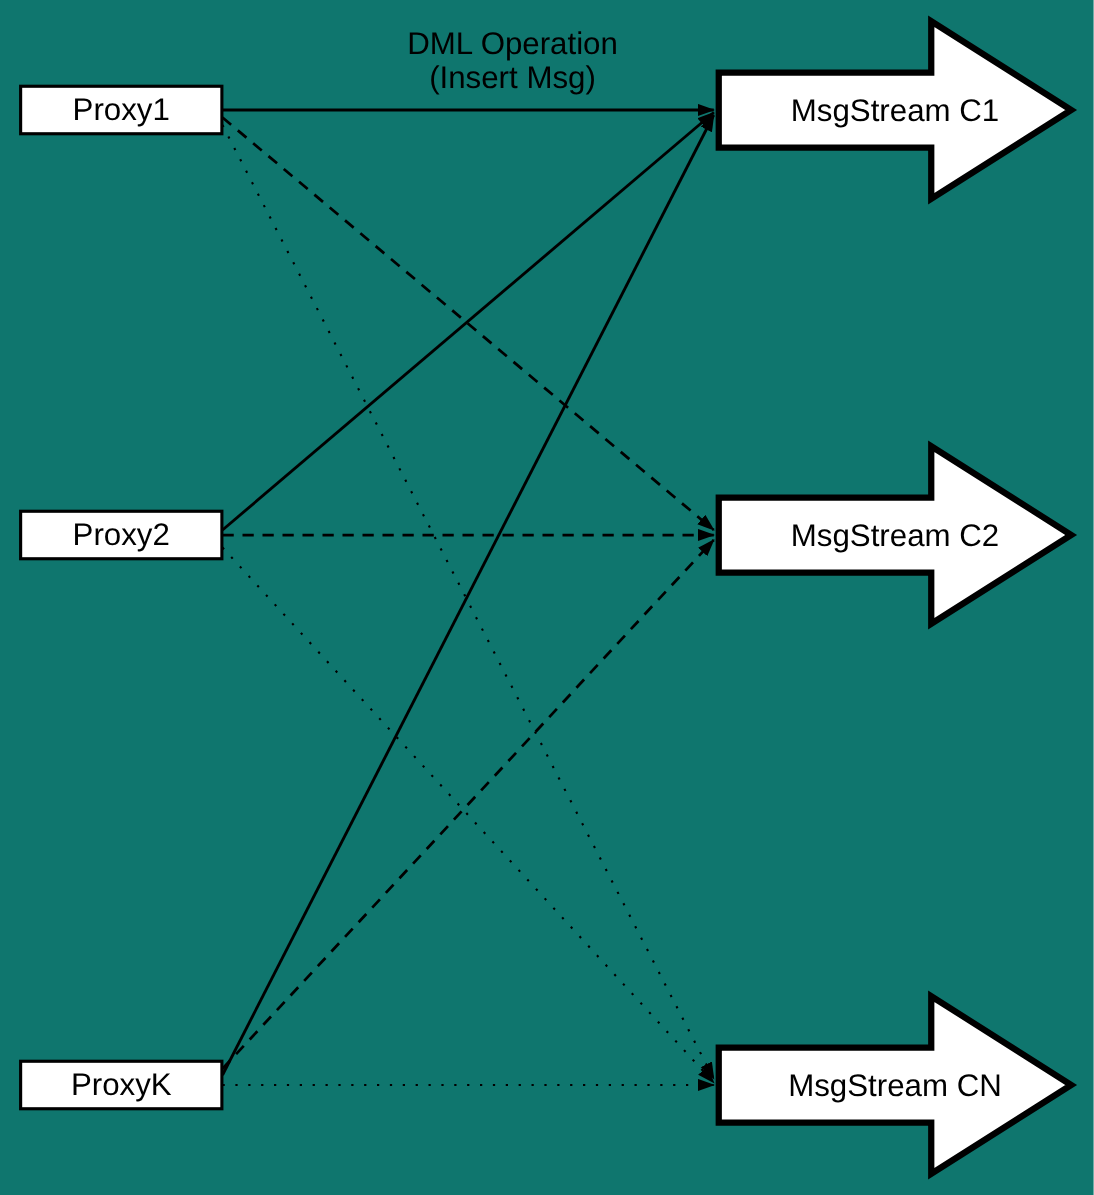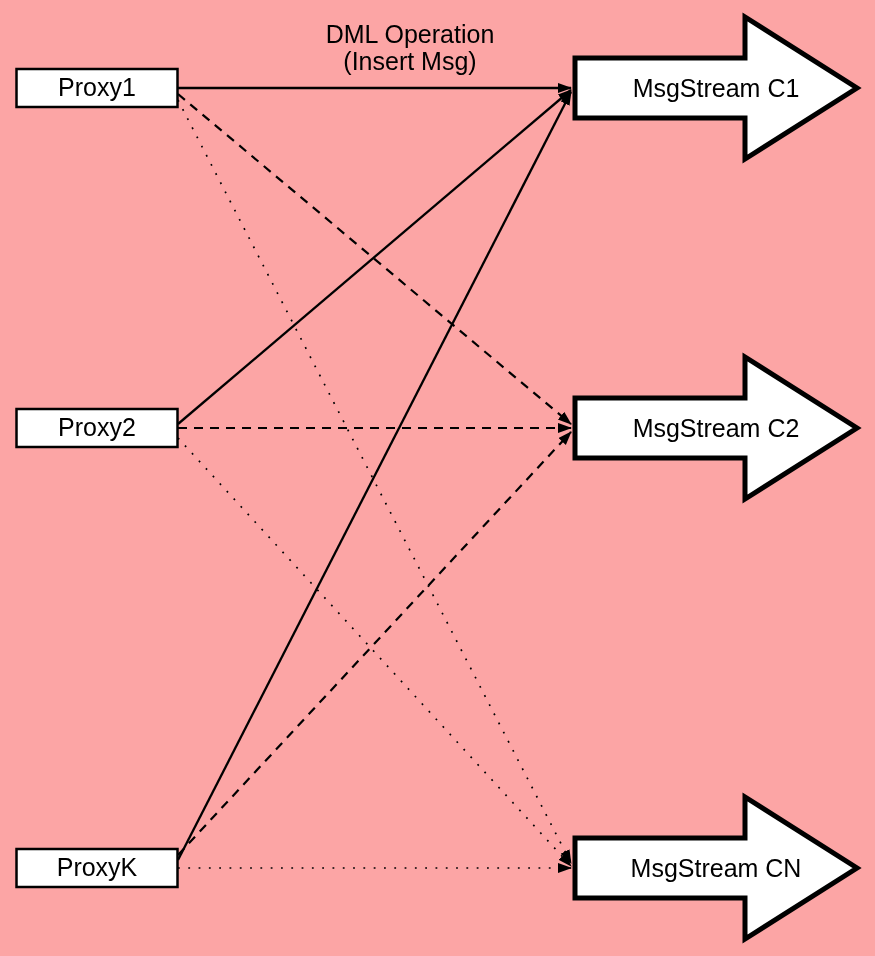--- a/index.html
+++ b/index.html
@@ -4,21 +4,21 @@
 <style>
   html, body {
     margin: 0;
     padding: 0;
     background: #ffffff;
   }
   .stage {
     position: relative;
     width: 875px;
     height: 956px;
-    background: #fca5a5;
+    background: #0f766e;
     overflow: hidden;
   }
   svg { display: block; }
   .diagram-text {
     font-family: "Liberation Sans", sans-serif;
     font-size: 25px;
     fill: #000000;
   }
   .connector-solid  { stroke: #000000; stroke-width: 2.3; fill: none; }
   .connector-dashed { stroke: #000000; stroke-width: 2.2; fill: none; stroke-dasharray: 9 7; }

